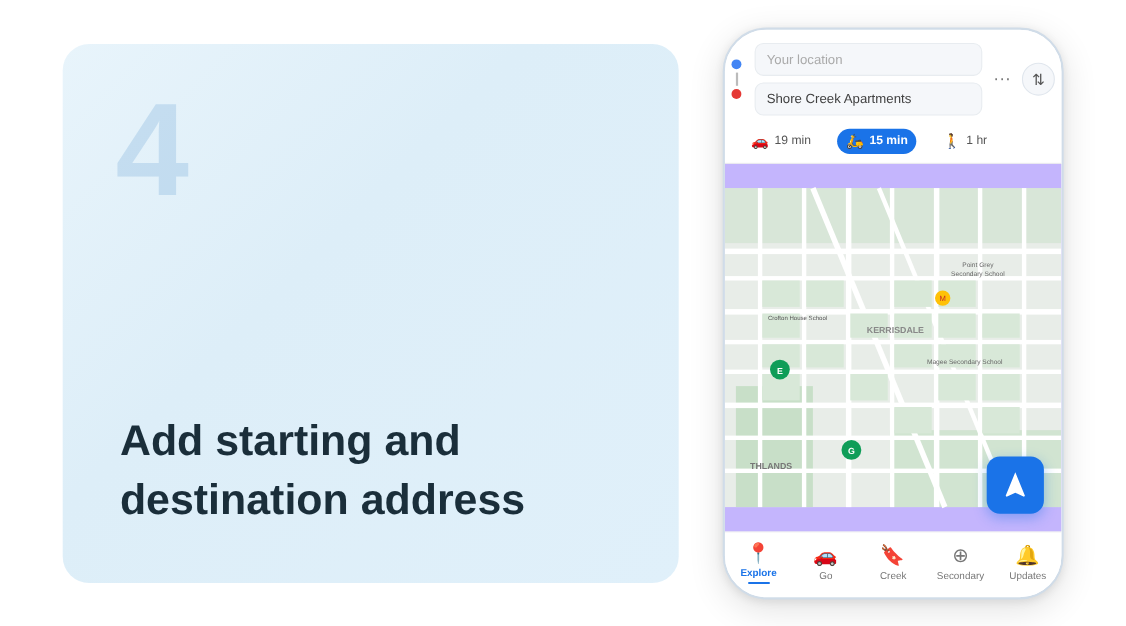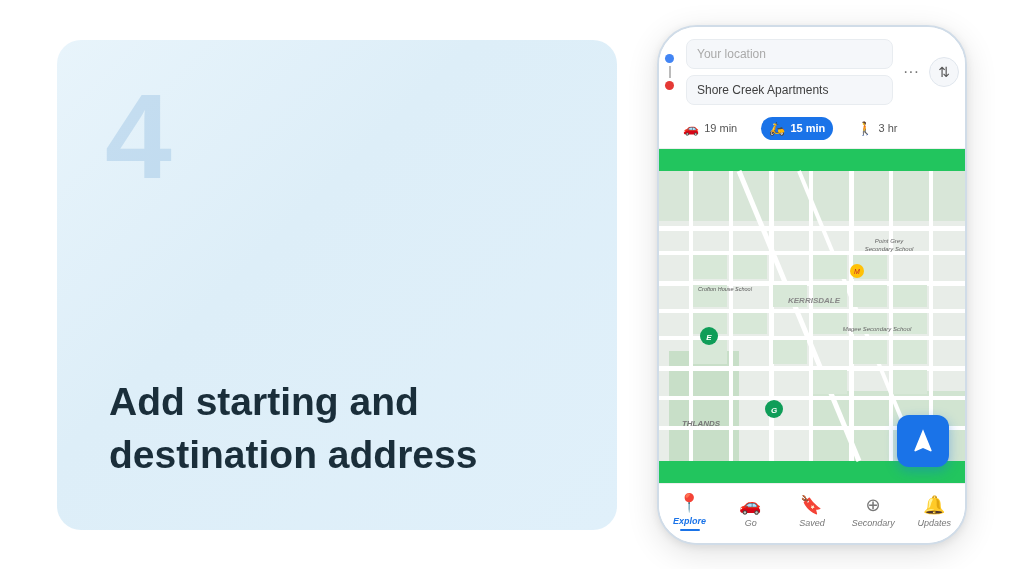--- a/index.html
+++ b/index.html
@@ -174,22 +174,21 @@
 
     .transport-icon {
       font-size: 13px;
     }
 
     
     .map-area {
       flex: 1;
       position: relative;
       overflow: hidden;
-      background: #22c55e;
-      font-style: italic;
+      background: #c4b5fd;
     }
 
     
     .map-svg {
       width: 100%;
       height: 100%;
     }
 
     
     .nav-fab {
@@ -236,21 +235,20 @@
       color: #777;
     }
 
     .nav-item.active .nav-icon {
       color: #1a73e8;
     }
 
     .nav-item .nav-label {
       font-size: 9px;
       color: #777;
-      font-style: italic;
     }
 
     .nav-item.active .nav-label {
       color: #1a73e8;
       font-weight: 600;
     }
 
     .nav-active-line {
       width: 20px;
       height: 2px;
@@ -288,21 +286,21 @@
       <div class="transport-item">
         <span class="transport-icon">🚗</span>
         <span>19 min</span>
       </div>
       <div class="transport-item active">
         <span class="transport-icon">🛵</span>
         <span>15 min</span>
       </div>
       <div class="transport-item">
         <span class="transport-icon">🚶</span>
-        <span>3 hr</span>
+        <span>1 hr</span>
       </div>
     </div>
 
     <div class="map-area">
       
       <svg class="map-svg" viewBox="0 0 306 290" xmlns="http://www.w3.org/2000/svg">
 
         <rect width="306" height="290" fill="#e8ede8"></rect>
 
         <rect x="0" y="0" width="306" height="50" fill="#c8dfc8" opacity="0.5"></rect>
@@ -384,21 +382,21 @@
         <span class="nav-icon">📍</span>
         <span class="nav-label">Explore</span>
         <div class="nav-active-line"></div>
       </div>
       <div class="nav-item">
         <span class="nav-icon">🚗</span>
         <span class="nav-label">Go</span>
       </div>
       <div class="nav-item">
         <span class="nav-icon">🔖</span>
-        <span class="nav-label">Saved</span>
+        <span class="nav-label">Creek</span>
       </div>
       <div class="nav-item">
         <span class="nav-icon">⊕</span>
         <span class="nav-label">Secondary</span>
       </div>
       <div class="nav-item">
         <span class="nav-icon">🔔</span>
         <span class="nav-label">Updates</span>
       </div>
     </div>

